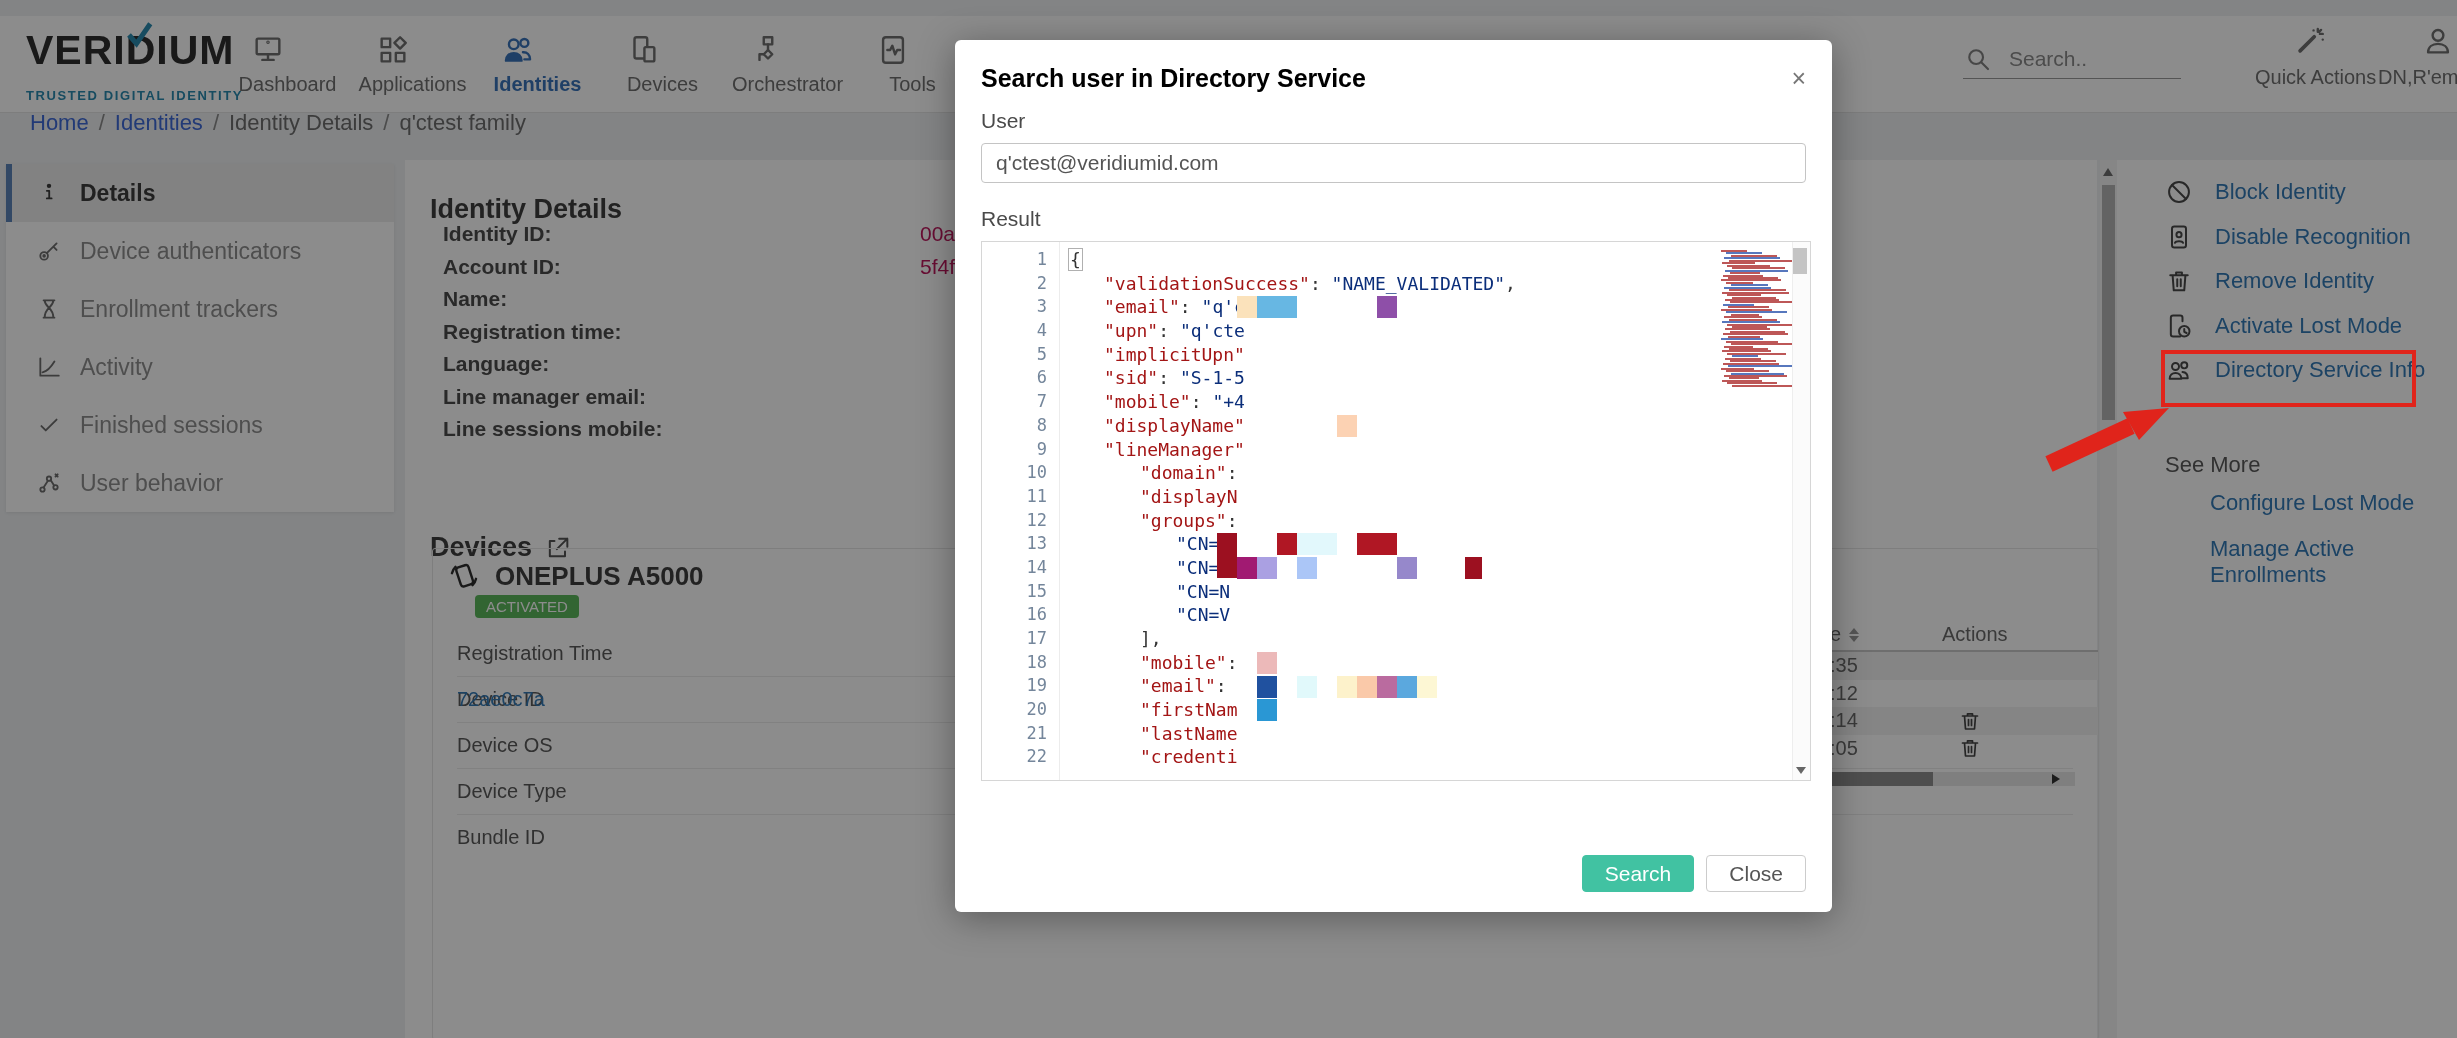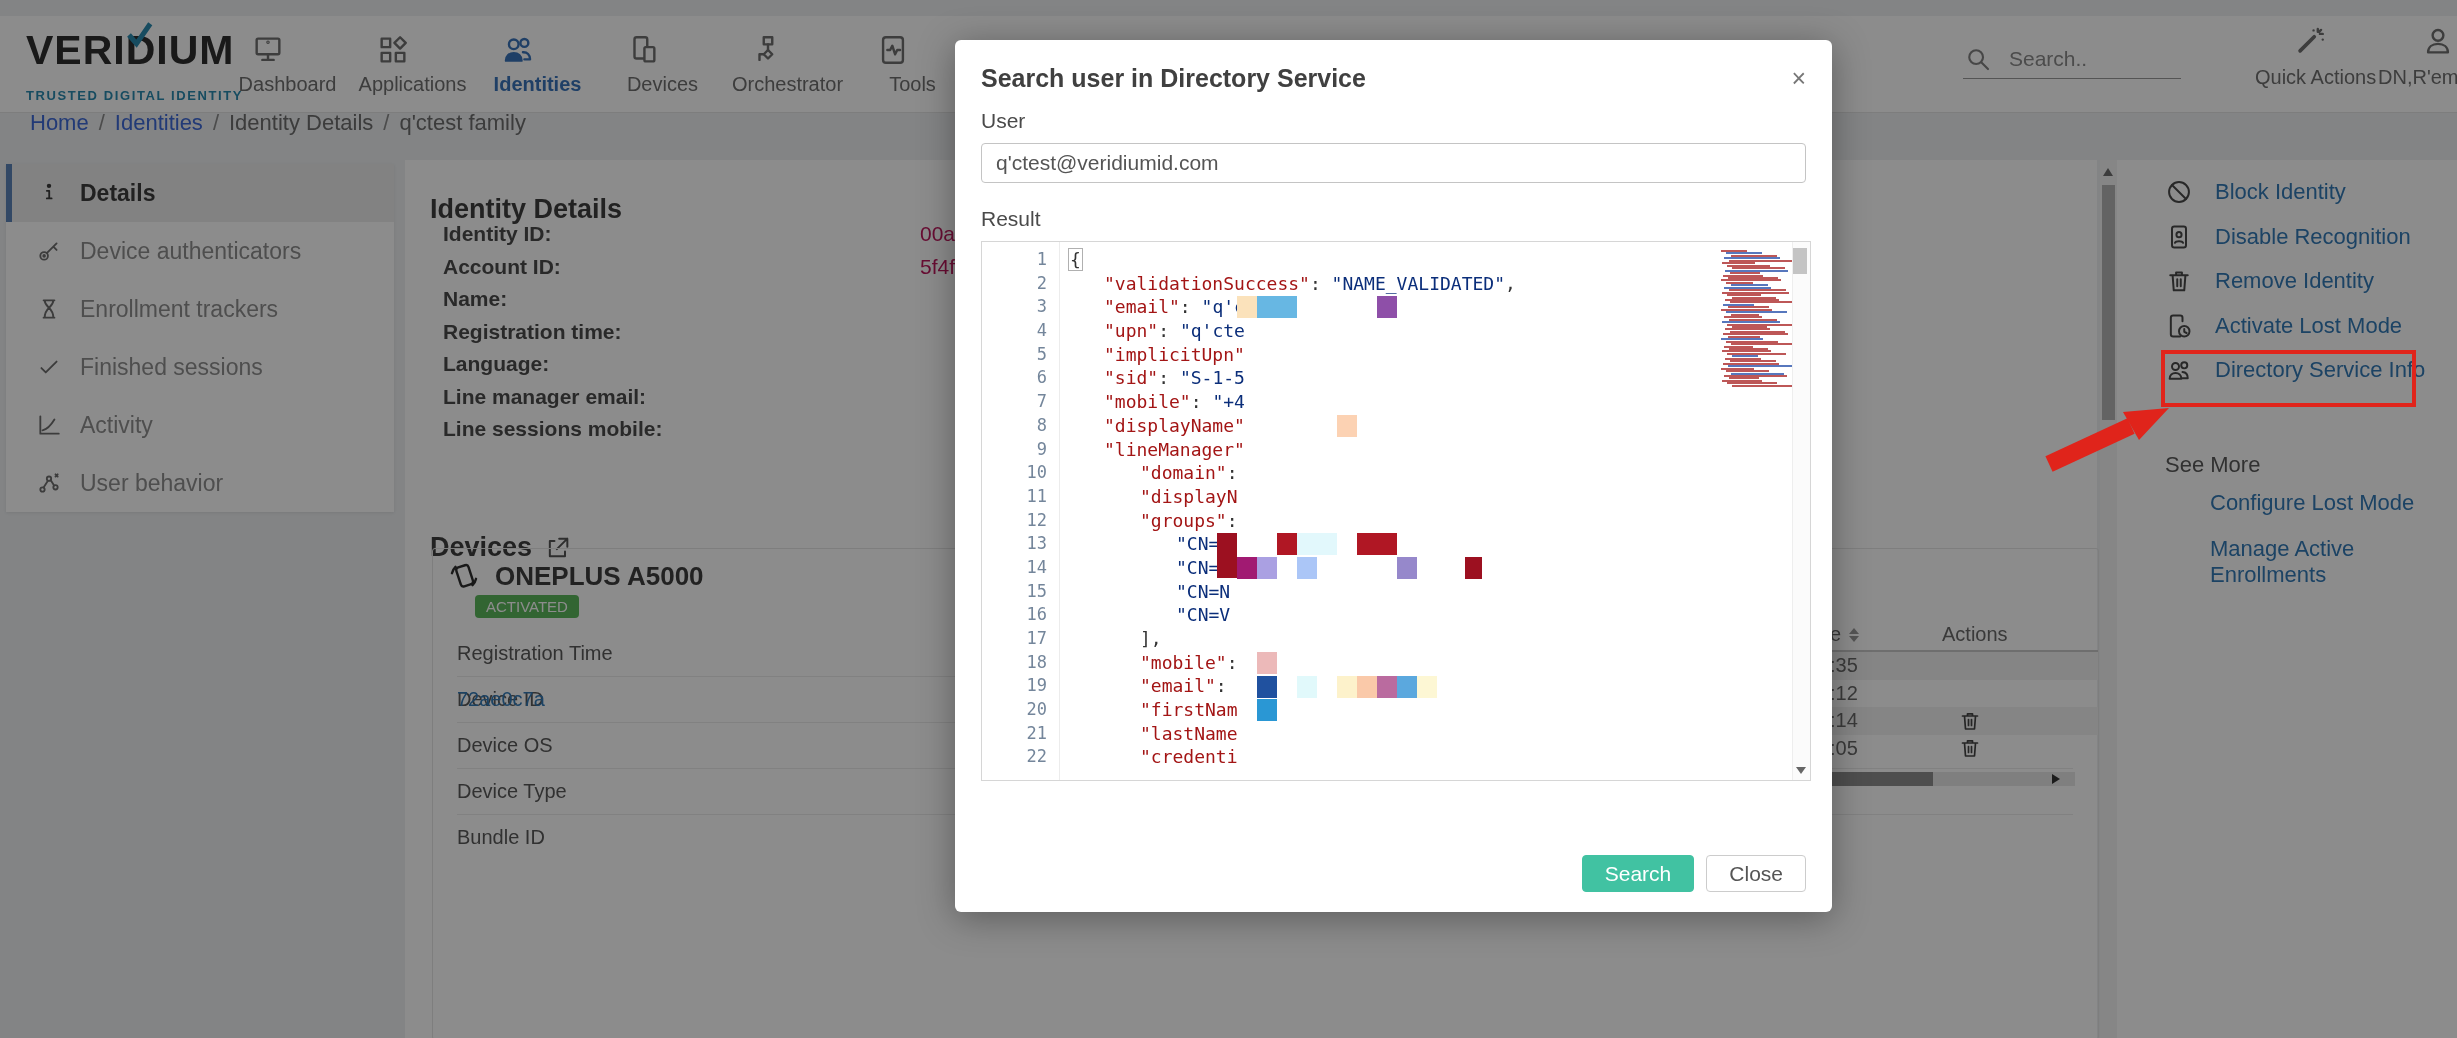--- a/index.html
+++ b/index.html
@@ -105,21 +105,21 @@
 
   
   .overlay{position:absolute;left:0;top:0;width:2457px;height:1038px;background:rgba(0,0,0,0.45);z-index:40;}
   .ann-rect{position:absolute;left:2161px;top:350px;width:247px;height:49px;border:4px solid #e0241b;z-index:70;}
   .ann-arrow{position:absolute;left:2035px;top:392px;z-index:70;}
 
   
   .modal{position:absolute;left:955px;top:40px;width:877px;height:872px;background:#fff;border-radius:6px;
          box-shadow:0 6px 36px rgba(0,0,0,.35);z-index:60;}
   .m-head{display:flex;justify-content:space-between;align-items:center;padding:24px 26px 14px 26px;}
-  .m-title{font-size:25px;font-weight:600;color:#404040;}
+  .m-title{font-size:25px;font-weight:600;color:#000000;}
   .m-close{font-size:25px;color:#777;cursor:pointer;line-height:25px;}
   .m-body{padding:0 26px;}
   .m-label{font-size:21px;color:#4a4a4a;margin-top:16px;}
   .m-input{margin-top:10px;width:100%;box-sizing:border-box;height:40px;border:1px solid #c4c4c4;
            border-radius:4px;font-size:21px;color:#555;padding:0 14px;
            font-family:"Liberation Sans",sans-serif;}
   .m-foot{position:absolute;right:26px;bottom:20px;display:flex;gap:12px;}
   .btn{height:37px;padding:0 22px;border-radius:4px;font-size:21px;cursor:pointer;
        font-family:"Liberation Sans",sans-serif;border:1px solid transparent;}
   .btn.primary{background:#41c2a2;color:#fff;border-color:#41c2a2;}
@@ -309,33 +309,33 @@
         <span class="ic">
           <svg width="26" height="26" viewBox="0 0 24 24">
             <path d="M7 4h10M7 20h10M8 4c0 7 8 6 8 16M16 4c0 7-8 6-8 16"></path>
           </svg>
         </span>
         <span>Enrollment trackers</span>
       </div>
       <div class="side-item">
         <span class="ic">
           <svg width="26" height="26" viewBox="0 0 24 24">
-            <path d="M5 13l4 4L19 7"></path>
-          </svg>
-        </span>
-        <span>Finished sessions</span>
+            <path d="M4 4v16h17"></path>
+            <path d="M6 17c5-1 8-5 11-10"></path>
+          </svg>
+        </span>
+        <span>Activity</span>
       </div>
       <div class="side-item">
         <span class="ic">
           <svg width="26" height="26" viewBox="0 0 24 24">
-            <path d="M4 4v16h17"></path>
-            <path d="M6 17c5-1 8-5 11-10"></path>
-          </svg>
-        </span>
-        <span>Activity</span>
+            <path d="M5 13l4 4L19 7"></path>
+          </svg>
+        </span>
+        <span>Finished sessions</span>
       </div>
       <div class="side-item">
         <span class="ic">
           <svg width="26" height="26" viewBox="0 0 24 24">
             <circle cx="6" cy="18" r="2"></circle>
             <circle cx="12" cy="8" r="2"></circle>
             <circle cx="18" cy="16" r="2"></circle>
             <path d="M7 16.2L11 10M13.5 9.3l3.2 5M18 6l2-2m-2 0l2 2"></path>
           </svg>
         </span>

